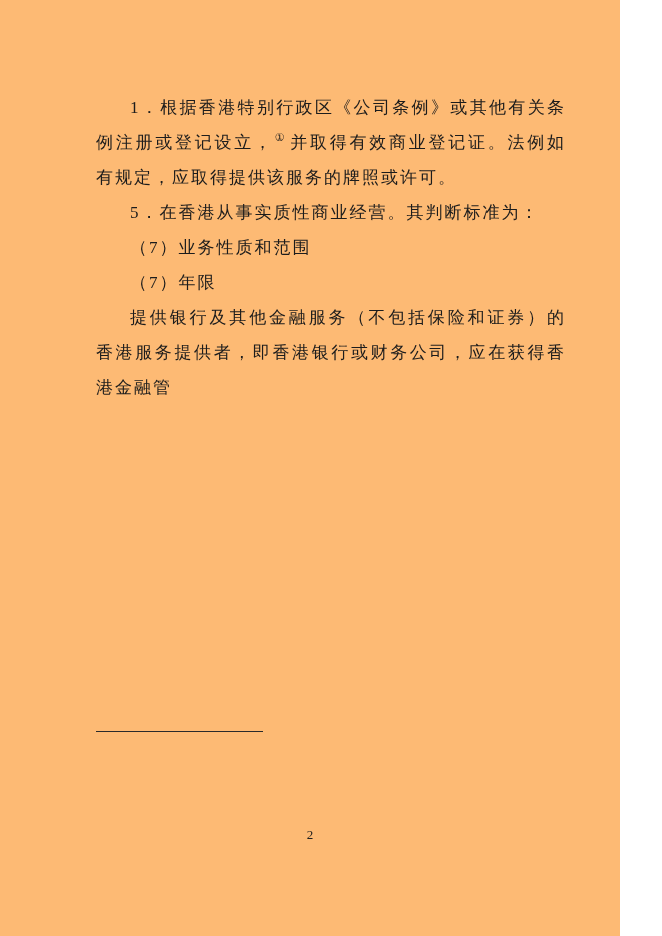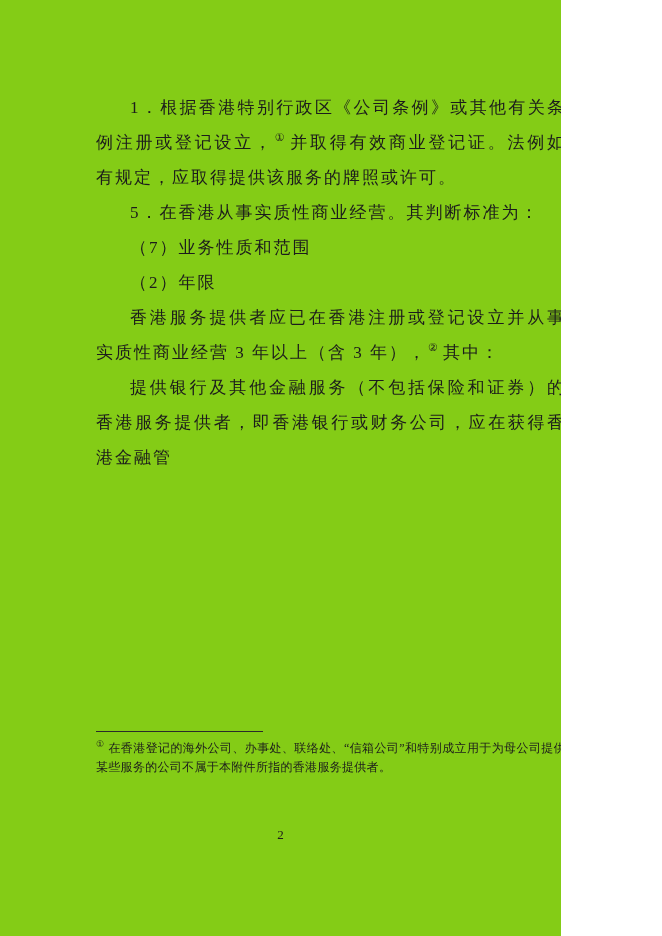--- a/index.html
+++ b/index.html
@@ -2,23 +2,23 @@
 <html><head>
 <meta charset="utf-8">
 <style>
   html, body {
     margin: 0;
     padding: 0;
     background: #ffffff;
   }
   .page {
     position: relative;
-    width: 561px;
+    width: 620px;
     height: 936px;
-    background: #84cc16;
+    background: #fdba74;
     font-family: "Liberation Serif", "DejaVu Serif", serif;
     color: #1c1c1c;
     overflow: hidden;
     box-sizing: border-box;
   }
   .doc-body {
     position: absolute;
     left: 96px;
     top: 90px;
     width: 470px;
@@ -82,31 +82,29 @@
 
   <div class="doc-body">
 
     <p class="para"><span>1．根据香港特别行政区《公司条例》或其他有关条例注册或登记设立，</span><sup class="fnref">①</sup><span>并取得有效商业登记证。法例如有规定，应取得提供该服务的牌照或许可。</span></p>
 
     <p class="para">5．在香港从事实质性商业经营。其判断标准为：</p>
 
     <p class="para">（7）业务性质和范围</p>
 
 
-    <p class="para">（2）年限</p>
+    <p class="para">（7）年限</p>
 
-    <p class="para"><span>香港服务提供者应已在香港注册或登记设立并从事实质性商业经营 3 年以上（含 3 年），</span><sup class="fnref">②</sup><span>其中：</span></p>
 
 
     <p class="para">提供银行及其他金融服务（不包括保险和证券）的香港服务提供者，即香港银行或财务公司，应在获得香港金融管</p>
 
   </div>
 
   <div class="footnotes">
     <div class="fn-rule"></div>
 
-    <p class="footnote"><sup class="fn-marker">①</sup><span>在香港登记的海外公司、办事处、联络处、“信箱公司”和特别成立用于为母公司提供某些服务的公司不属于本附件所指的香港服务提供者。</span></p>
 
   </div>
 
   <div class="page-number">2</div>
 
 </div>
 
 </body></html>

